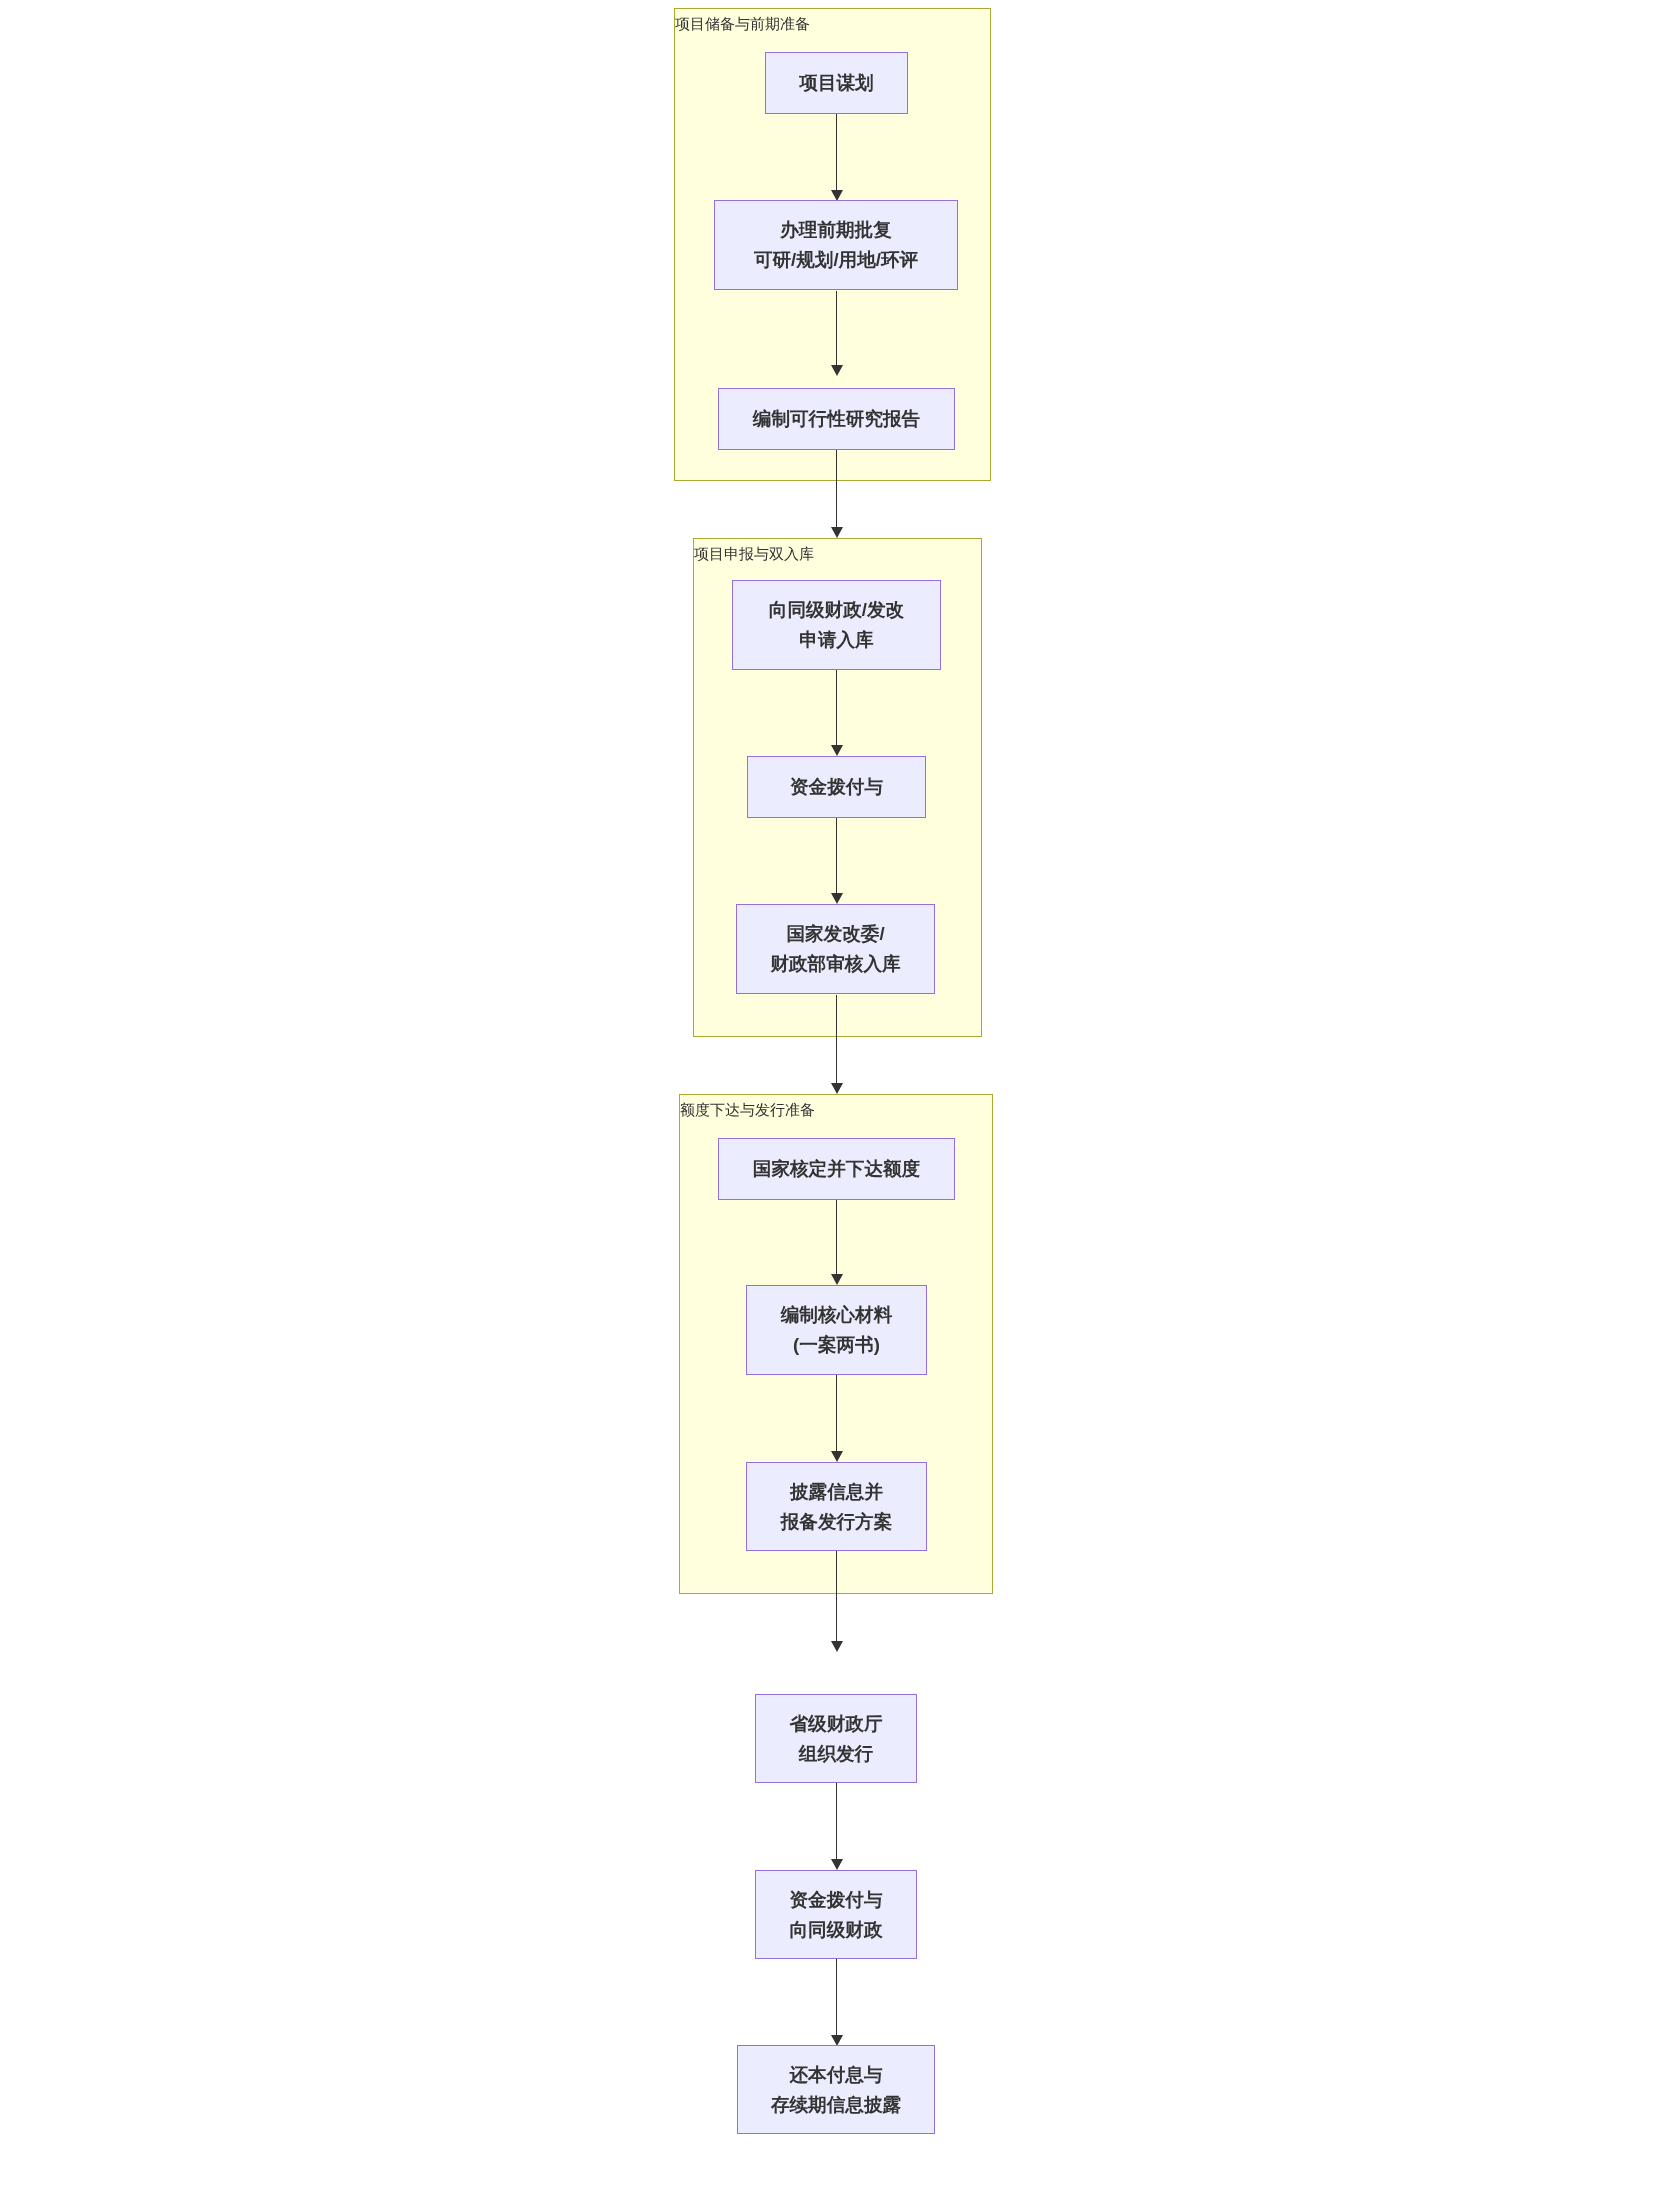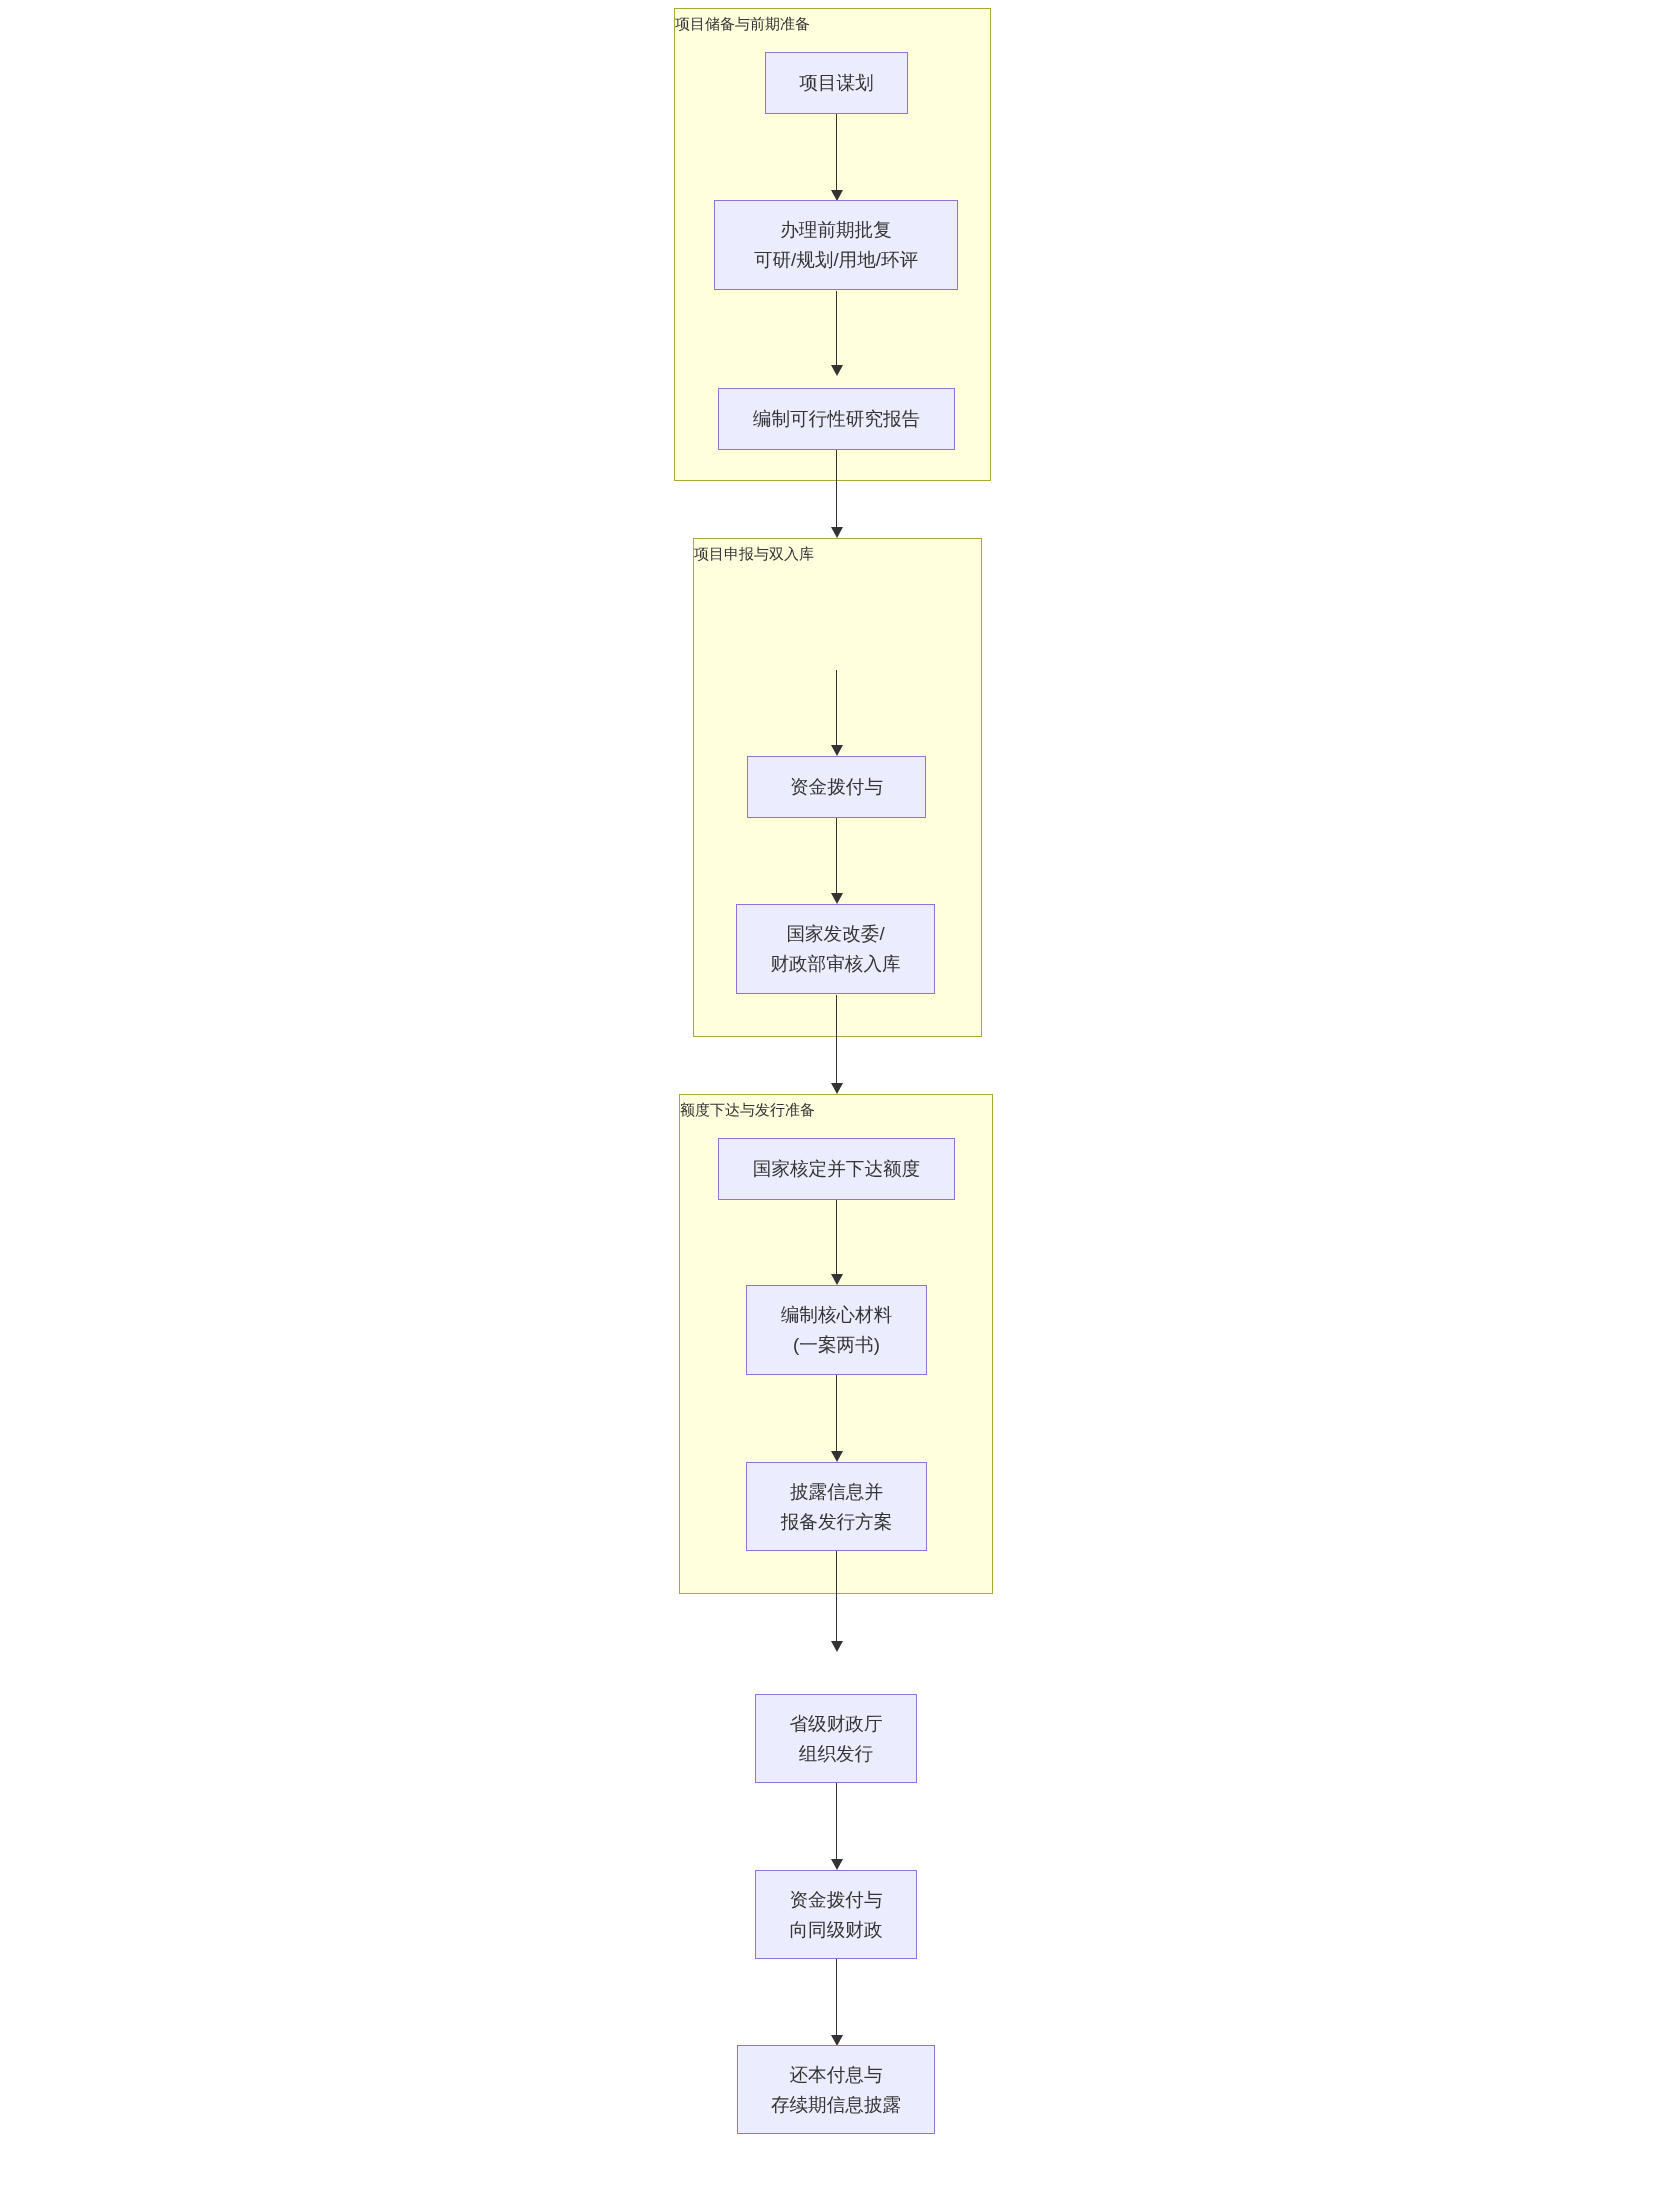--- a/index.html
+++ b/index.html
@@ -40,21 +40,21 @@
     box-sizing:border-box;
     display:flex;
     flex-direction:column;
     align-items:center;
     justify-content:center;
     text-align:center;
     font-size:18.6px;
     line-height:30px;
     color:var(--text);
   }
-  .node span{display:block;white-space:nowrap;}
+  .node span{display:block;white-space:nowrap;font-weight:bold;}
   .edge{
     position:absolute;
     width:13px;
     display:flex;
     flex-direction:column;
     align-items:center;
   }
   .edge .line{width:1.9px;flex:1;background:var(--edge);}
   .edge .head{
     width:0;height:0;
@@ -130,20 +130,24 @@
     <span>项目谋划</span>
   </div>
   <div class="node" style="left:714px;top:200px;width:244px;height:90px">
     <span>办理前期批复</span>
     <span>可研/规划/用地/环评</span>
   </div>
   <div class="node" style="left:718px;top:388px;width:237px;height:62px">
     <span>编制可行性研究报告</span>
   </div>
 
+  <div class="node" style="left:732px;top:580px;width:209px;height:90px">
+    <span>向同级财政/发改</span>
+    <span>申请入库</span>
+  </div>
   <div class="node" style="left:747px;top:756px;width:179px;height:62px">
     <span>资金拨付与</span>
   </div>
   <div class="node" style="left:718px;top:1138px;width:237px;height:62px">
     <span>国家核定并下达额度</span>
   </div>
 
   <div class="node" style="left:736px;top:904px;width:199px;height:90px">
     <span>国家发改委/</span>
     <span>财政部审核入库</span>

